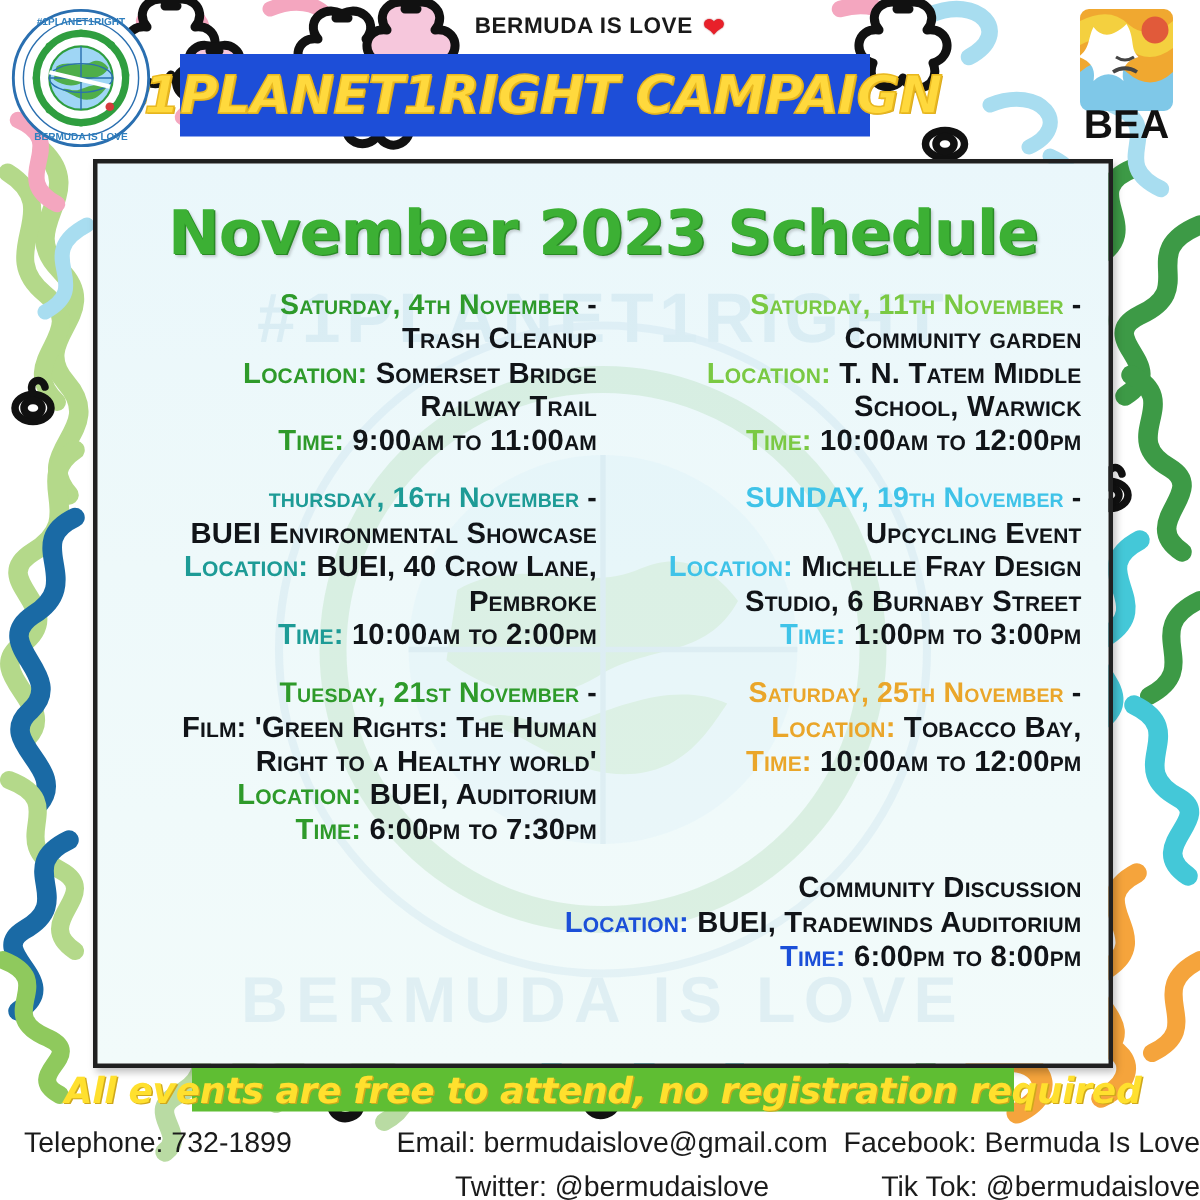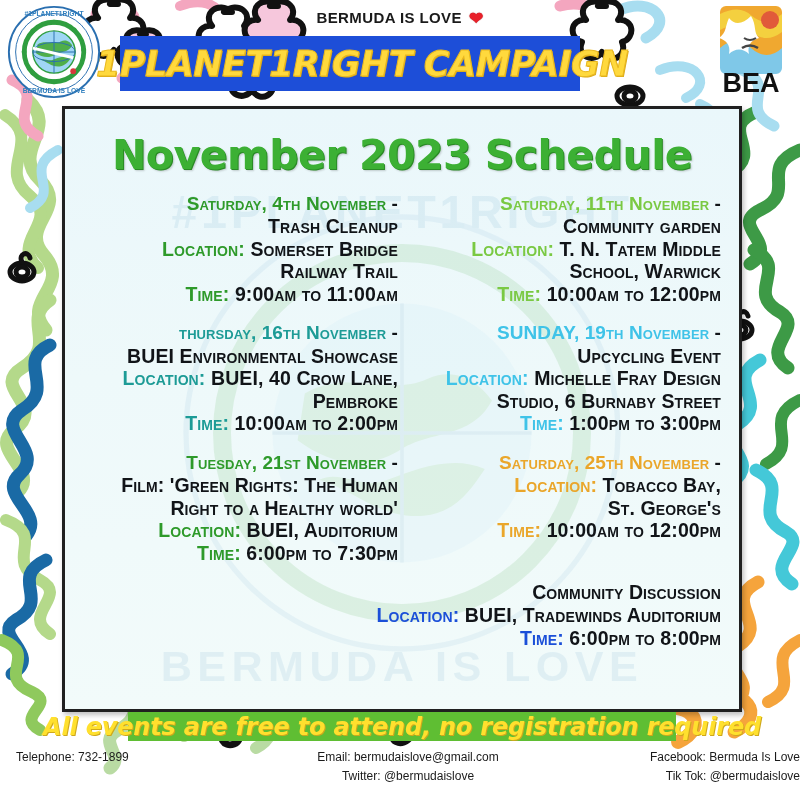--- a/index.html
+++ b/index.html
@@ -85,21 +85,21 @@
   .free-text{
     font-family:"DejaVu Sans", sans-serif;
     font-size:24px;font-weight:bold;font-style:italic;color:#ffe02e;
     white-space:nowrap;letter-spacing:-0.2px;
     text-shadow:1px 1px 0 #cfa81c;
   }
 
   
   .footer{
     position:absolute;left:0;top:748px;width:800px;height:52px;z-index:5;
-    display:flex;font-size:12px;color:#1b1b1b;line-height:1.55;
+    display:flex;font-size:19px;color:#1b1b1b;line-height:1.55;
   }
   .footer .col{flex:1;}
   .footer .col.l{text-align:left;padding-left:16px;}
   .footer .col.c{text-align:center;}
   .footer .col.r{text-align:right;padding-right:0;}
   .footer .fline{white-space:nowrap;}
 </style>
 </head>
 <body>
 
@@ -307,21 +307,20 @@
             <div class="line date"><span style="color: rgb(46, 154, 42);">Tuesday, 21st November</span><span class="dash"> -</span></div>
             <div class="line wrap">Film: 'Green Rights: The Human Right to a Healthy world'</div>
             <div class="line"><span class="lbl" style="color: rgb(46, 154, 42);">Location: </span> <span>BUEI, Auditorium</span></div>
             <div class="line"><span class="lbl" style="color: rgb(46, 154, 42);">Time:</span> <span>6:00pm to 7:30pm</span></div>
           </div>
         </div>
         <div class="cell">
           <div class="ev">
             <div class="line date"><span style="color: rgb(234, 166, 42);">Saturday, 25th November</span><span class="dash"> -</span></div>
             <div class="line"><span class="lbl" style="color: rgb(234, 166, 42);">Location: </span> <span>Tobacco Bay,</span></div>
-            <div class="line">St. George's</div>
             <div class="line"><span class="lbl" style="color: rgb(234, 166, 42);">Time:</span> <span>10:00am to 12:00pm</span></div>
           </div>
         </div>
         <div class="cell full">
           <div class="ev">
             <div class="line">Community Discussion</div>
             <div class="line"><span class="lbl" style="color: rgb(27, 79, 216);">Location: </span> <span>BUEI, Tradewinds Auditorium</span></div>
             <div class="line"><span class="lbl" style="color: rgb(27, 79, 216);">Time:</span> <span>6:00pm to 8:00pm</span></div>
           </div>
         </div>

